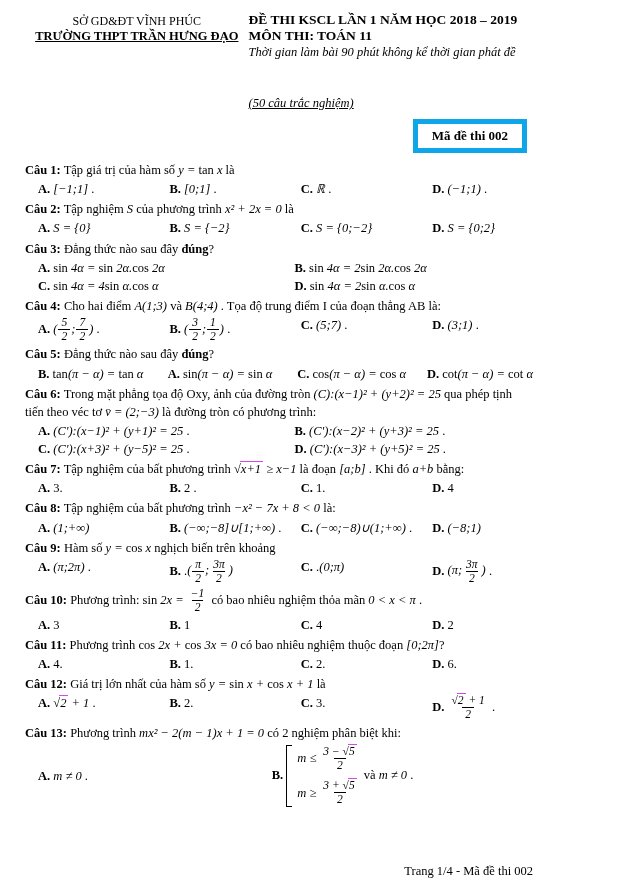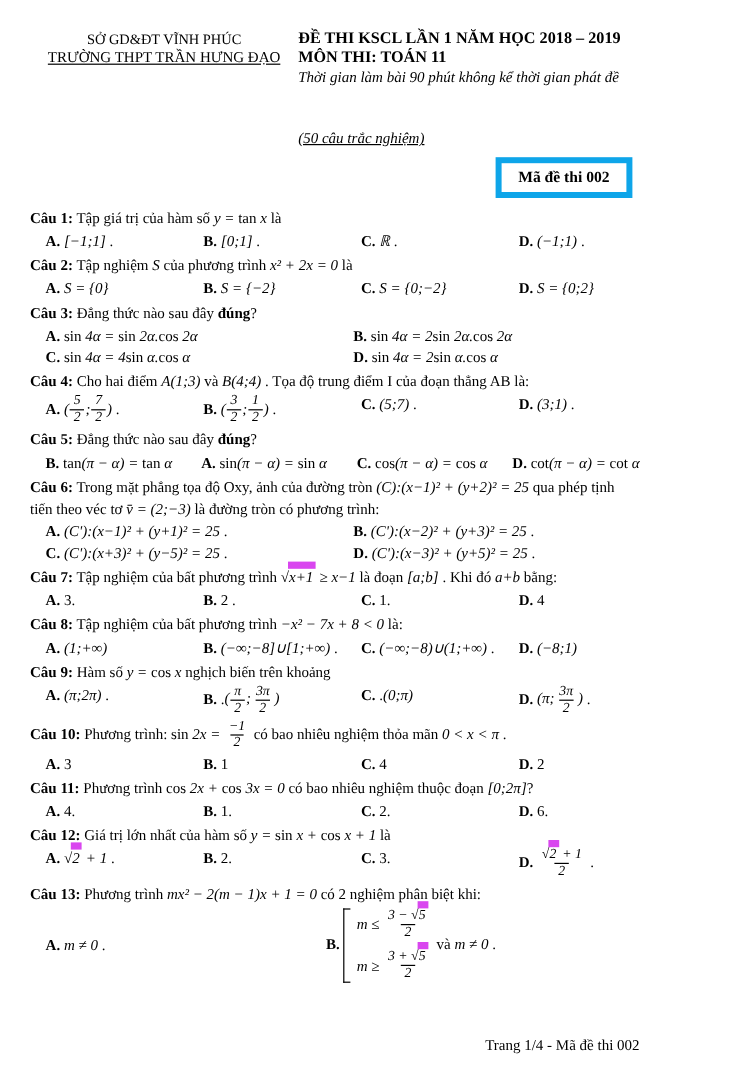--- a/index.html
+++ b/index.html
@@ -1,27 +1,27 @@
 <!DOCTYPE html>
 <html><head>
 <meta charset="utf-8">
 <style>
   html, body { margin:0; padding:0; background:#fff; }
   body {
     width:629px; height:893px; overflow:hidden;
     font-family:"Liberation Serif", serif;
     font-size:12.5px; color:#000;
   }
-  .page { position:relative; box-sizing:border-box; width:558px; height:893px; padding:24px 25px 0 25px; }
+  .page { position:relative; box-sizing:border-box; width:558px; height:893px; padding:12px 25px 0 25px; }
 
   
   .hdr { display:flex; align-items:flex-start; }
   .hdr-left { width:44%; text-align:center; padding-top:2px; }
   .hdr-left .l1 { font-size:12px; }
-  .hdr-left .l2 { font-size:12.5px; font-weight:normal; text-decoration:underline; }
+  .hdr-left .l2 { font-size:12.5px; font-weight:bold; text-decoration:underline; }
   .hdr-right { flex:1; }
   .hdr-right .l1, .hdr-right .l2 { font-size:13.5px; font-weight:bold; }
   .hdr-right .l3 { font-size:12.5px; font-style:italic; margin-top:1px; }
   .hdr-right .l4 { font-size:12.5px; font-style:italic; text-decoration:underline;margin-top:36px; }
   .code-row { display:flex; justify-content:flex-end; margin:8px 6px 2px 0; }
   .code-box { border:5px solid #0ea5e9; font-weight:bold; font-size:13px; padding:4px 14px; }
 
   
   #questions { margin-top:8px; }
   .q { margin-top:2px; }
@@ -34,21 +34,21 @@
   .opt { white-space:nowrap; }
   .opt b { font-weight:bold; }
 
   
   .m { font-style:italic; }
   .rm { font-style:normal; }
   .frac { display:inline-flex; flex-direction:column; align-items:center; vertical-align:middle; margin:0 1px; font-size:11.5px; line-height:1.15; }
   .frac .den { border-top:1px solid #000; }
   .frac .num, .frac .den { padding:0 3px; text-align:center; }
   .sqrt { white-space:nowrap; }
-  .sqrt .rad { border-top:6px solid #d946ef; padding:0 2px 0 1px; margin-left:-1px; }
+  .sqrt .rad { border-top:1px solid #d946ef; padding:0 2px 0 1px; margin-left:-1px; }
   .cases { display:inline-flex; align-items:center; vertical-align:middle; margin:2px 0; }
   .cases-brace { align-self:stretch; width:5px; border-left:1.2px solid #000; border-top:1.2px solid #000; border-bottom:1.2px solid #000; margin-right:5px; }
   .cases-body { display:inline-flex; flex-direction:column; row-gap:7px; }
   .cases-line { display:inline-flex; align-items:center; column-gap:3px; white-space:nowrap; }
 
   
   .footer { position:absolute; right:25px; bottom:14px; font-size:12.5px;margin-top:32px; }
 </style>
 </head>
 <body>

